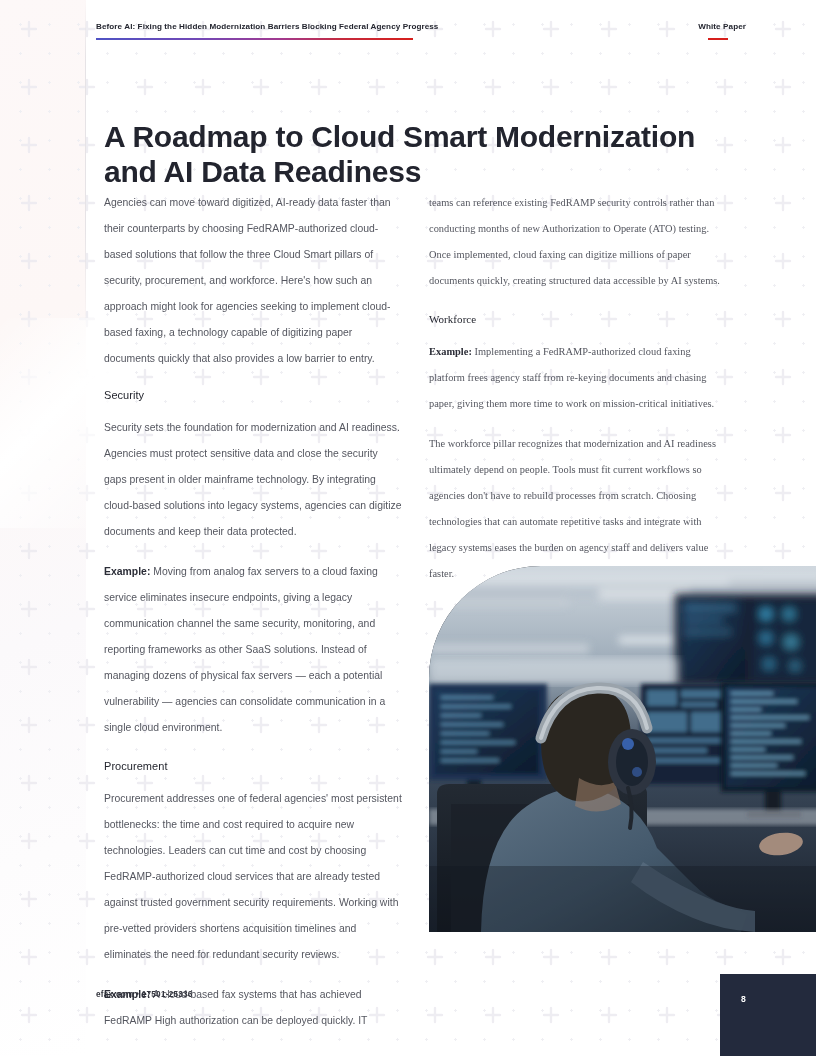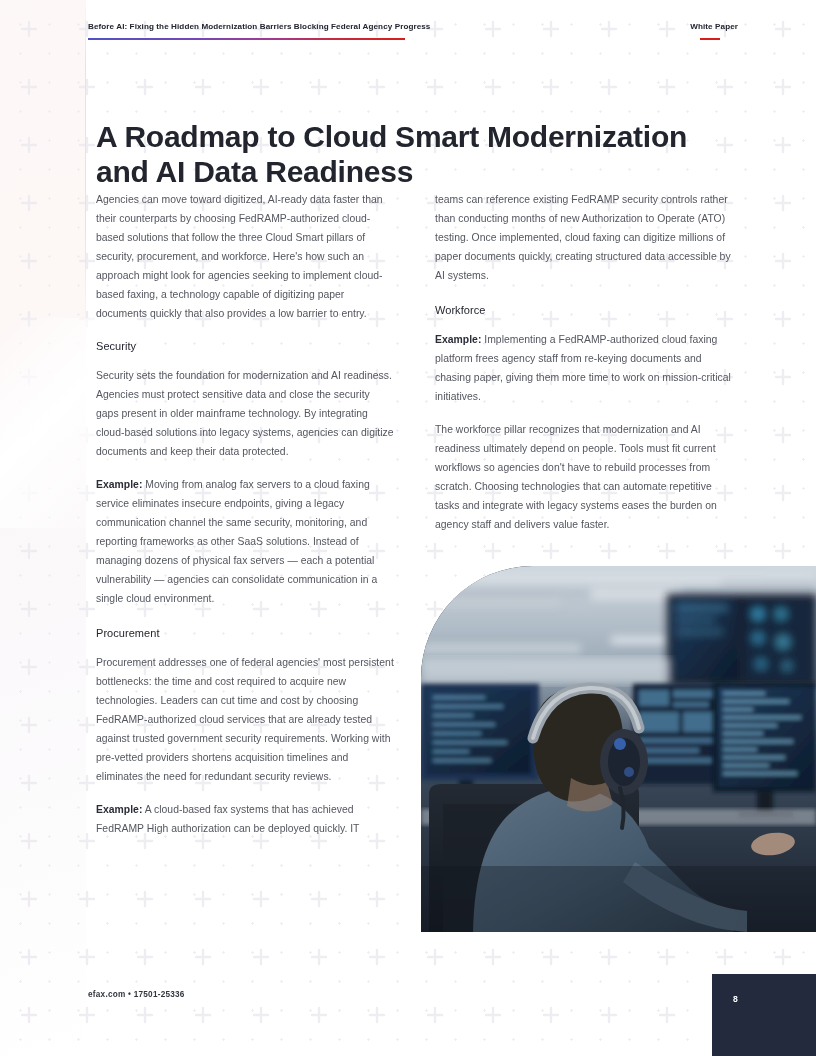--- a/index.html
+++ b/index.html
@@ -59,20 +59,21 @@
     z-index: 1;
     pointer-events: none;
   }
 
   
   .page {
     position: relative;
     z-index: 2;
     width: 668px;
     height: 1056px;
+    margin-left: 8px;
   }
 
   
   .runhead {
     position: absolute;
     left: 88px;
     top: 21px;
     width: 650px;
     display: flex;
     justify-content: space-between;
@@ -125,25 +126,25 @@
     letter-spacing: -0.25px;
   }
 
   
   .col {
     position: absolute;
     top: 190px;
     width: 299px;
   }
   .col-left  { left: 96px; }
-  .col-right { left: 435px; }
+  .col-right { left: 421px; font-family: Liberation Serif, serif; }
 
   .body-p {
     font-size: 10.4px;
-    line-height: 19px;
+    line-height: 26px;
     color: #54565f;
     margin: 0 0 14px 0;
     letter-spacing: .02px;
   }
   .body-p:last-child { margin-bottom: 0; }
   .body-p b, .ex-label {
     color: #2b2d37;
     font-weight: bold;
   }
 

